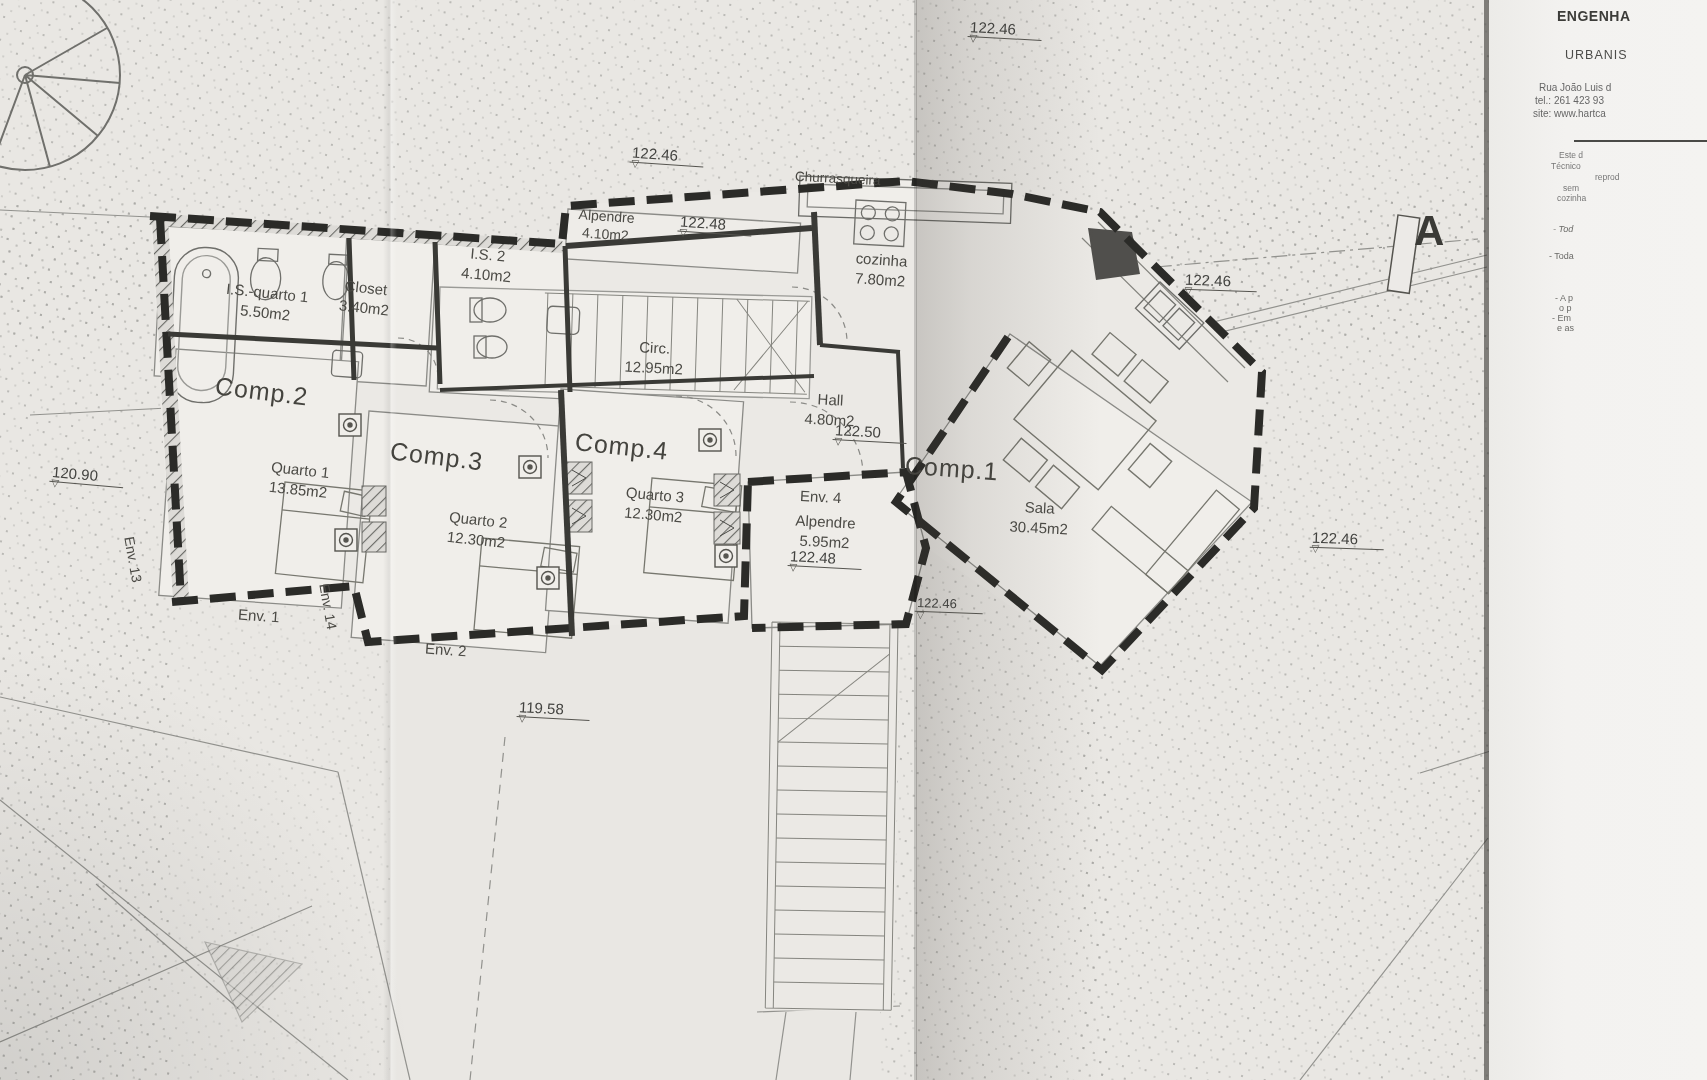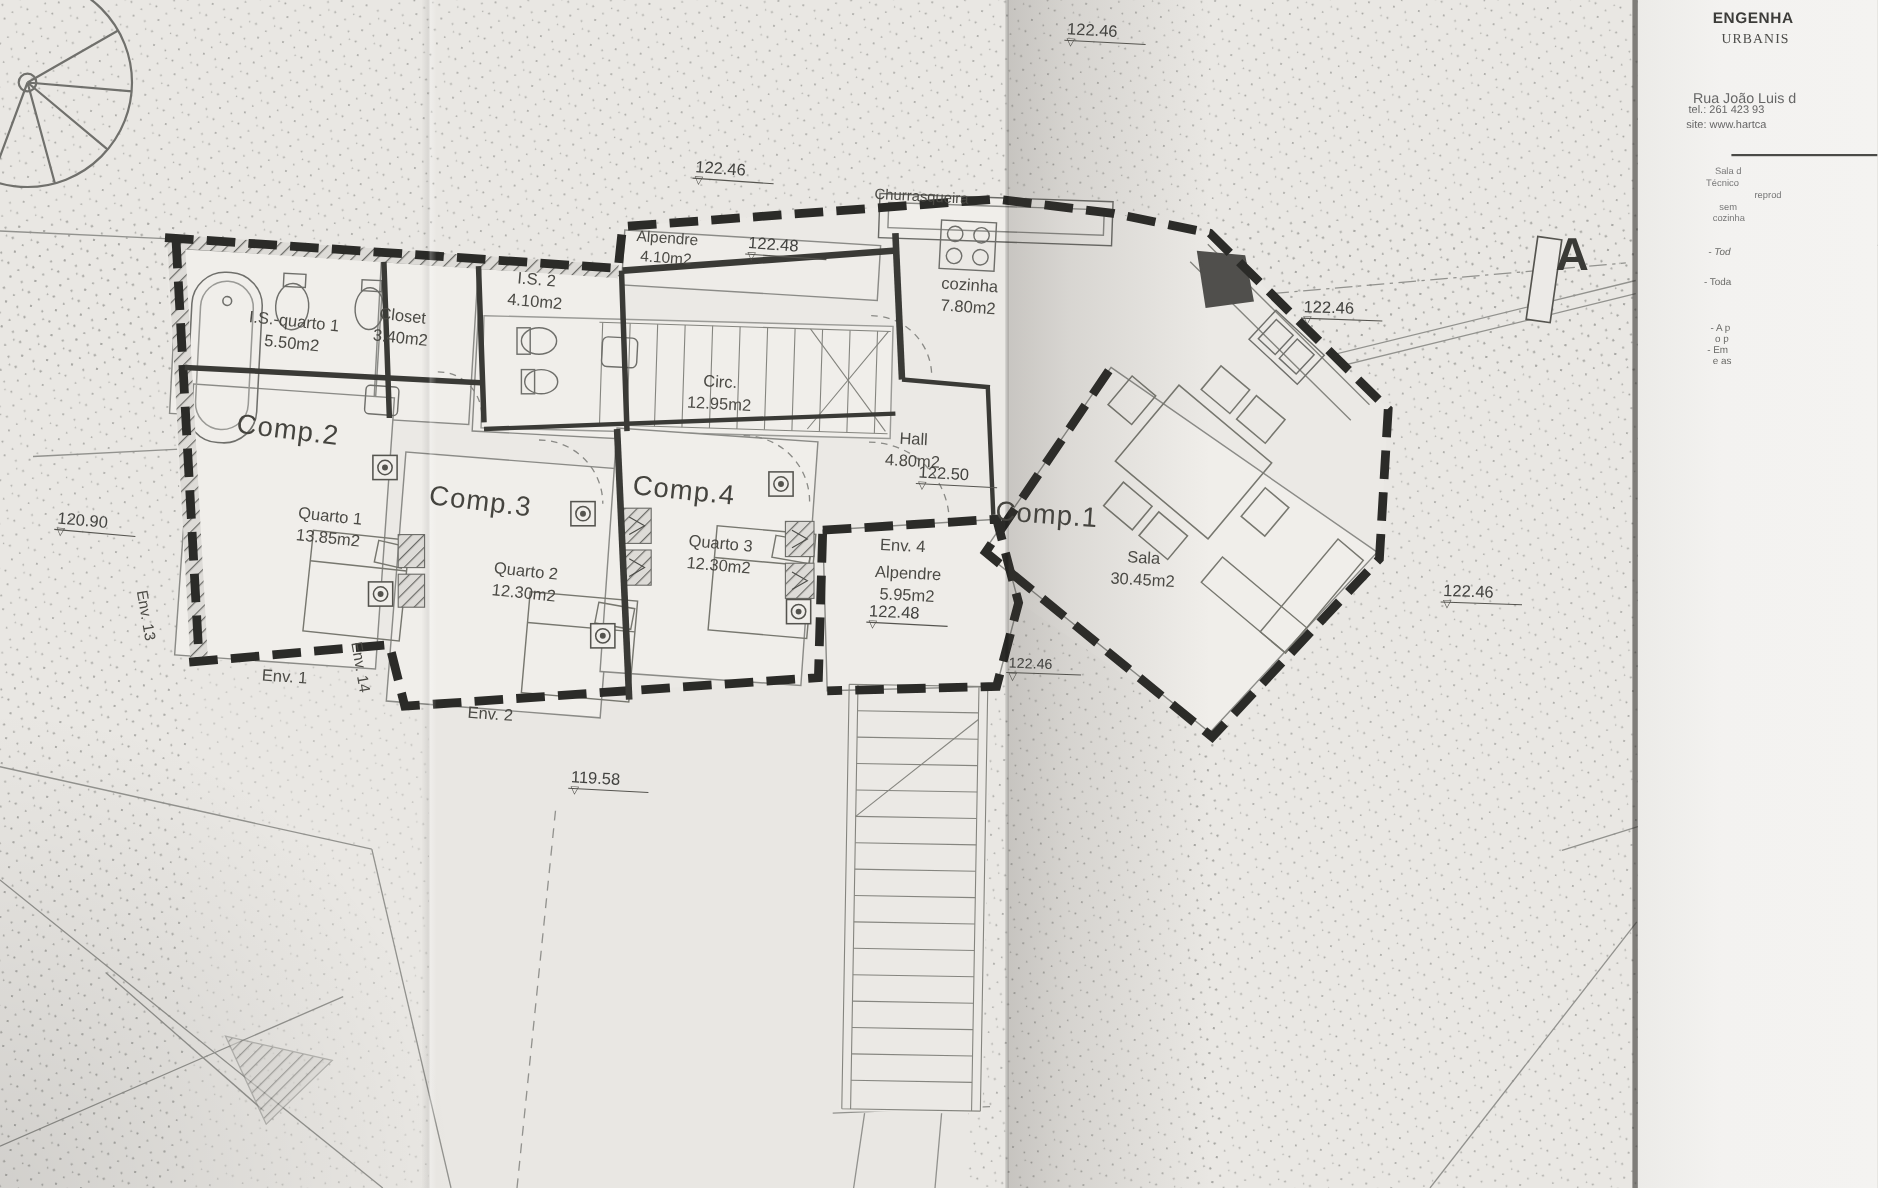--- a/index.html
+++ b/index.html
@@ -378,26 +378,26 @@
     <span>119.58</span>
     <span class="tri">▽</span>
   </div>
 
   <div class="section-a" style="left:1414px;top:207px;">
     <span>A</span>
   </div>
 
   <div id="title-panel">
     <div class="t" style="left:68px;top:8px;font-size:14px;font-weight:bold;letter-spacing:.5px;color:#3c3c39;">ENGENHA</div>
-    <div class="t" style="left:76px;top:28px;font-size:12.5px;letter-spacing:1px;color:#4c4c49;font-family:Liberation Serif, serif;">URBANIS</div>
-    <div class="t" style="left:50px;top:82px;font-size:13px;color:#666;">Rua João Luis d</div>
+    <div class="t" style="left:76px;top:48px;font-size:12.5px;letter-spacing:1px;color:#4c4c49;">URBANIS</div>
+    <div class="t" style="left:50px;top:82px;font-size:10px;color:#666;">Rua João Luis d</div>
     <div class="t" style="left:46px;top:95px;font-size:10px;color:#666;">tel.: 261 423 93</div>
     <div class="t" style="left:44px;top:108px;font-size:10px;color:#666;text-align:right;">site: www.hartca</div>
     <div style="position:absolute;left:85px;top:140px;width:133px;height:2px;background:#4a4a47;"></div>
-    <div class="t" style="left:70px;top:150px;font-size:8.5px;color:#777;">Sala d</div>
+    <div class="t" style="left:70px;top:150px;font-size:8.5px;color:#777;">Este d</div>
     <div class="t" style="left:62px;top:161px;font-size:8.5px;color:#777;">Técnico</div>
     <div class="t" style="left:66px;top:172px;font-size:8.5px;color:#777;padding-left:40px;">reprod</div>
     <div class="t" style="left:74px;top:183px;font-size:8.5px;color:#777;">sem</div>
     <div class="t" style="left:68px;top:193px;font-size:8.5px;color:#777;">cozinha</div>
     <div class="t" style="left:64px;top:224px;font-size:9px;color:#6a6a67;font-style:italic;">- Tod</div>
     <div class="t" style="left:60px;top:251px;font-size:9px;color:#6a6a67;">- Toda</div>
     <div class="t" style="left:66px;top:293px;font-size:9px;color:#6a6a67;">- A p</div>
     <div class="t" style="left:70px;top:303px;font-size:9px;color:#6a6a67;">o p</div>
     <div class="t" style="left:63px;top:313px;font-size:9px;color:#6a6a67;">- Em</div>
     <div class="t" style="left:68px;top:323px;font-size:9px;color:#6a6a67;">e as</div>

